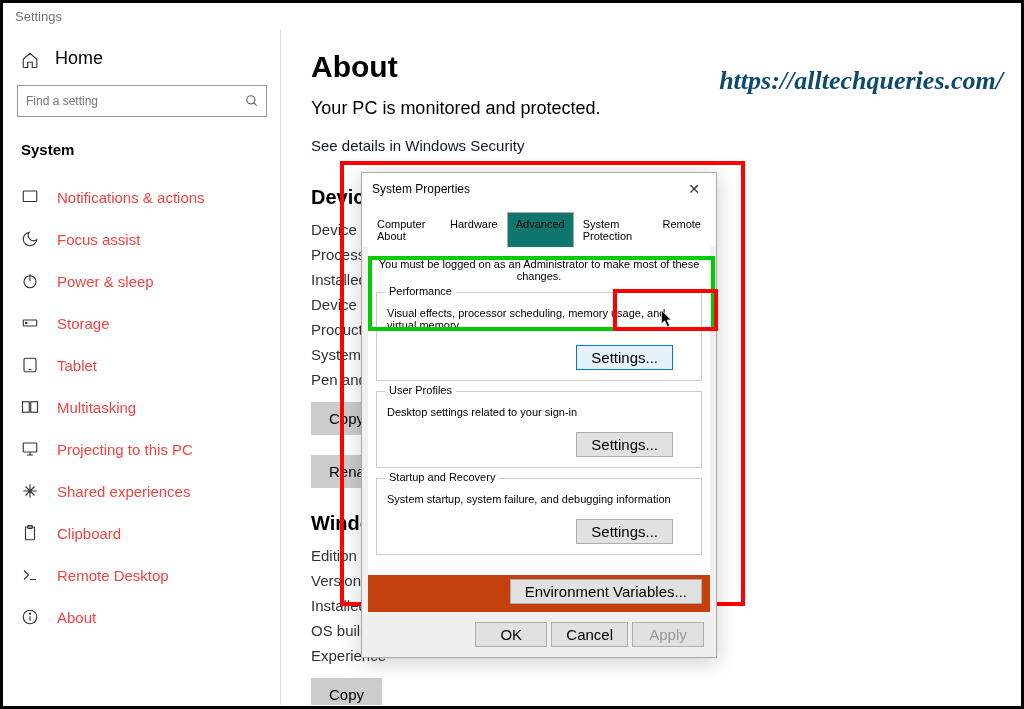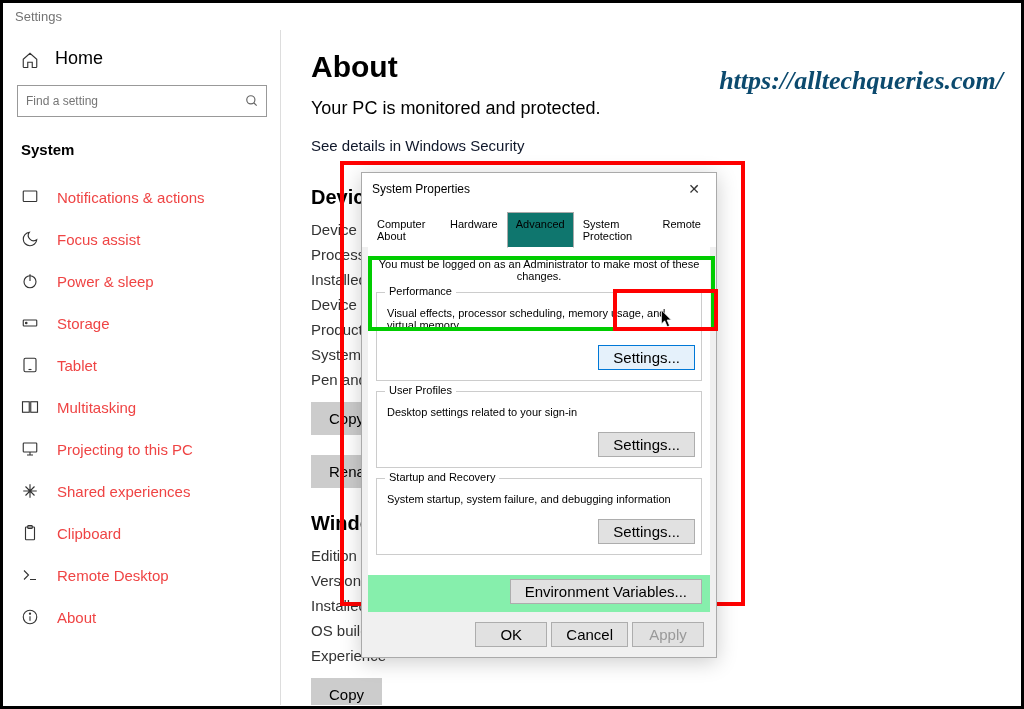--- a/index.html
+++ b/index.html
@@ -49,30 +49,30 @@
 .dlg-title { display: flex; justify-content: space-between; align-items: center; padding: 8px 10px; background: #fff; font-size: 12px; }
 .dlg-close { font-size: 14px; cursor: pointer; padding: 0 6px; color: #333; }
 
 .tabs { display: flex; padding: 6px 6px 0 6px; background: #fff; }
 .tab { padding: 5px 8px; font-size: 11px; border: 1px solid transparent; cursor: pointer; background: #fff; position: relative; top: 1px; }
 .tab.active { border: 1px solid #aaa; border-bottom: 1px solid #fff; background: #0f766e; }
 
 .dlg-body { background: #fff; border-top: 1px solid #aaa; margin: 0 6px; padding: 10px 8px; }
 .admin-note { font-size: 11px; margin-bottom: 10px; text-align: center; }
 
-.fieldset { border: 1px solid #ccc; padding: 10px 6px 10px 10px; margin-bottom: 10px; position: relative; }
+.fieldset { border: 1px solid #ccc; padding: 10px 28px 10px 10px; margin-bottom: 10px; position: relative; }
 .fieldset .legend { position: absolute; top: -8px; left: 8px; background: #fff; padding: 0 4px; font-size: 11px; }
 .fieldset .desc { font-size: 11px; margin-bottom: 14px; margin-top: 4px; }
 .fieldset .btn-right { text-align: right; }
 
 .win-btn { background: #e1e1e1; border: 1px solid #adadad; padding: 3px 14px; font-size: 15px; cursor: pointer; min-width: 72px; }
 .win-btn.focus { border: 1px solid #0078d7; background: #e5f1fb; }
 .win-btn:disabled { color: #999; }
 
-.env-row { text-align: right; padding: 4px 8px 8px 8px; background: #86efac; margin: 0 6px; }
+.env-row { text-align: right; padding: 4px 8px 8px 8px; background: #c2410c; margin: 0 6px; }
 
 .dlg-footer { display: flex; justify-content: flex-end; gap: 4px; padding: 10px 12px; background: #f0f0f0; }
 
 .cursor { position: absolute; width: 14px; height: 20px; pointer-events: none; z-index: 1000; }
 
 svg { display: block; }
 </style>
 </head>
 <body>
 

